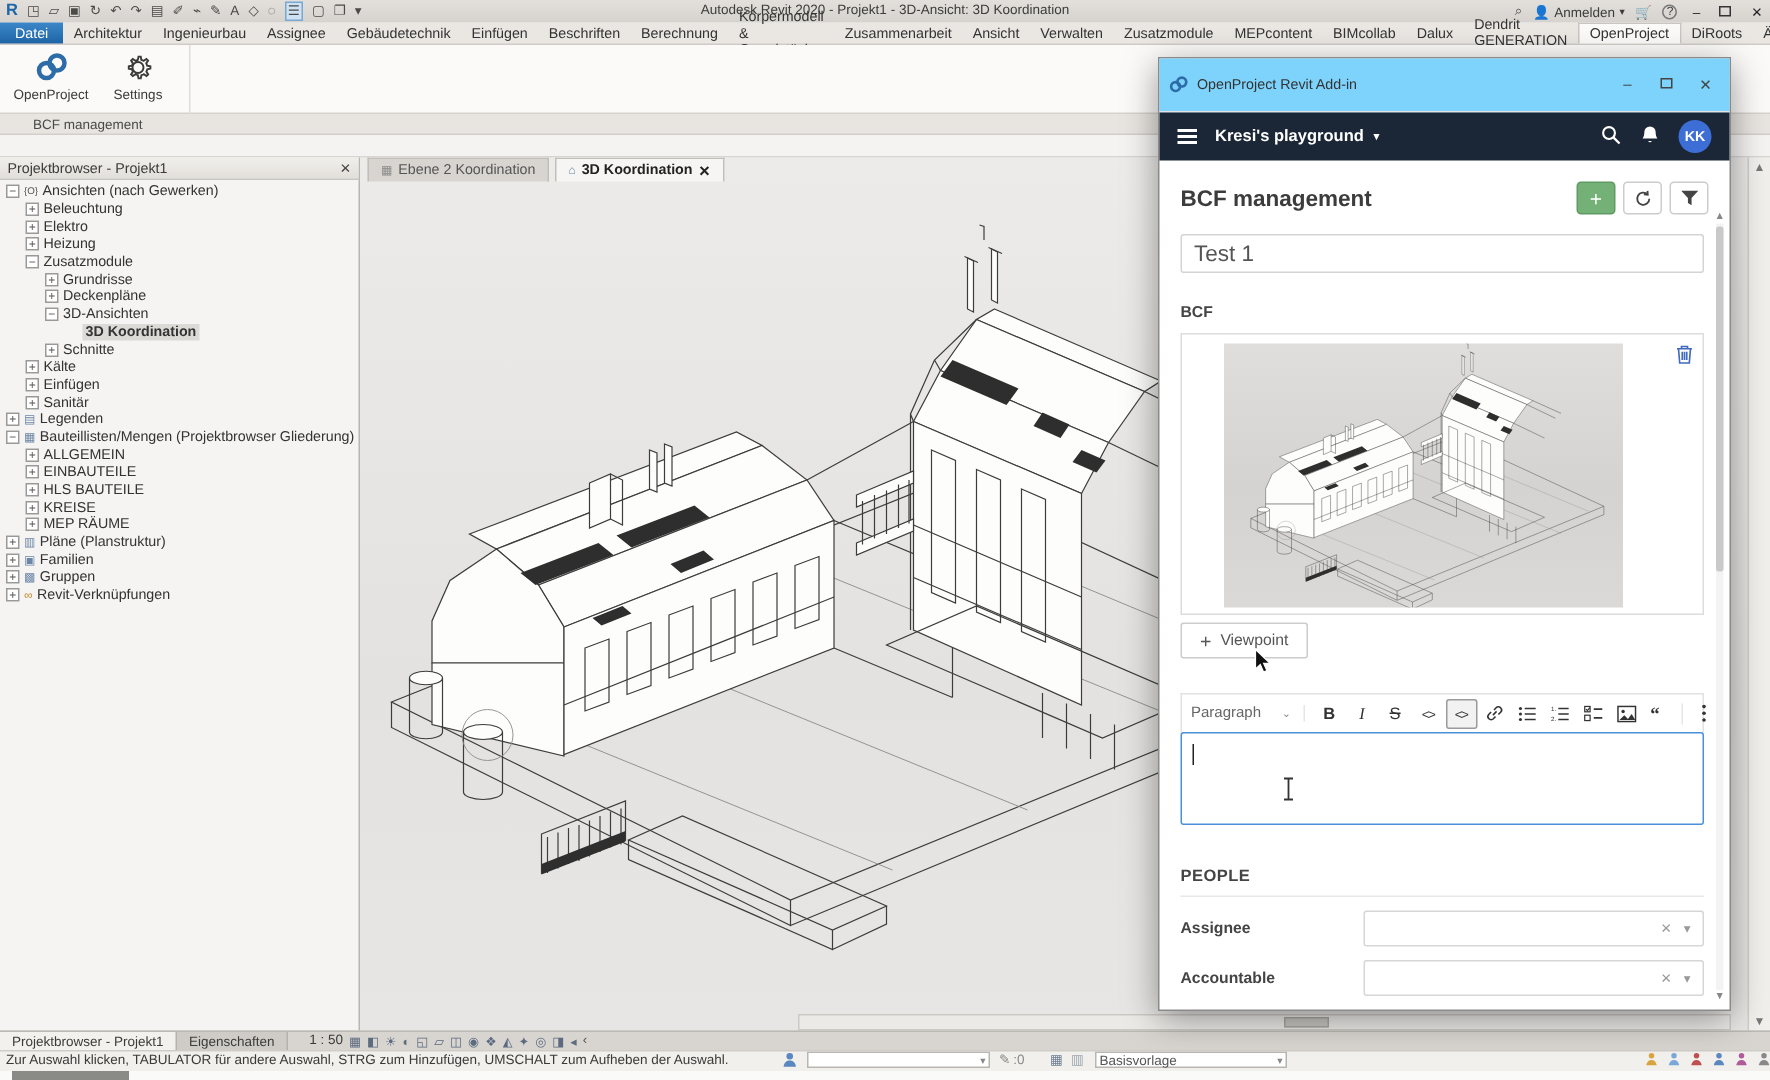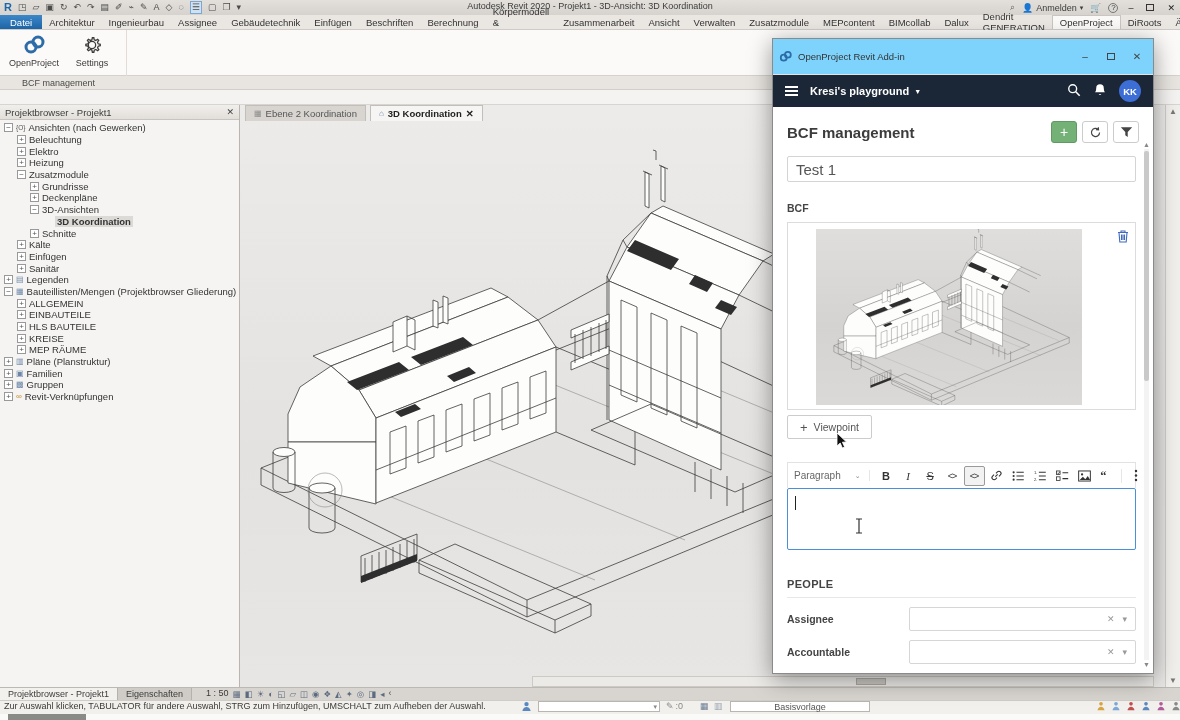--- a/index.html
+++ b/index.html
@@ -428,21 +428,21 @@
         <path d="M1.5 11c.5-3 2.3-4.4 4.5-4.4S10 8 10.5 11z" fill="#5b87c0"></path>
       </svg>
   </span>
   <span class="ssel" style="position:absolute;left:538px;width:122px;">▾</span>
   <span style="position:absolute;left:666px;color:#888;display:flex;gap:2px;align-items:center;">
       <span>✎</span>
       <span>:0</span>
     </span>
   <span style="position:absolute;left:700px;color:#6d7d92;">▦</span>
   <span style="position:absolute;left:714px;color:#9aa4b0;">▥</span>
-  <span class="ssel" style="position:absolute;left:730px;width:140px;justify-content:space-between;flex-direction:column;">
+  <span class="ssel" style="position:absolute;left:730px;width:128px;justify-content:space-between;">
       <span style="color:#555;font-size:9px;">Basisvorlage</span>
       <span>▾</span>
     </span>
   <span id="status-right" style="position:absolute;left:1096px;display:flex;gap:5px;align-items:center;">
       <span><svg width="10" height="10" viewBox="0 0 12 12">
           <circle cx="6" cy="3.4" r="2.2" fill="#d9a440"></circle>
           <path d="M1.8 11c.5-2.8 2.2-4.2 4.2-4.2S9.7 8.2 10.2 11z" fill="#d9a440"></path>
         </svg></span>
       <span><svg width="10" height="10" viewBox="0 0 12 12">
           <circle cx="6" cy="3.4" r="2.2" fill="#7aa7d8"></circle>

